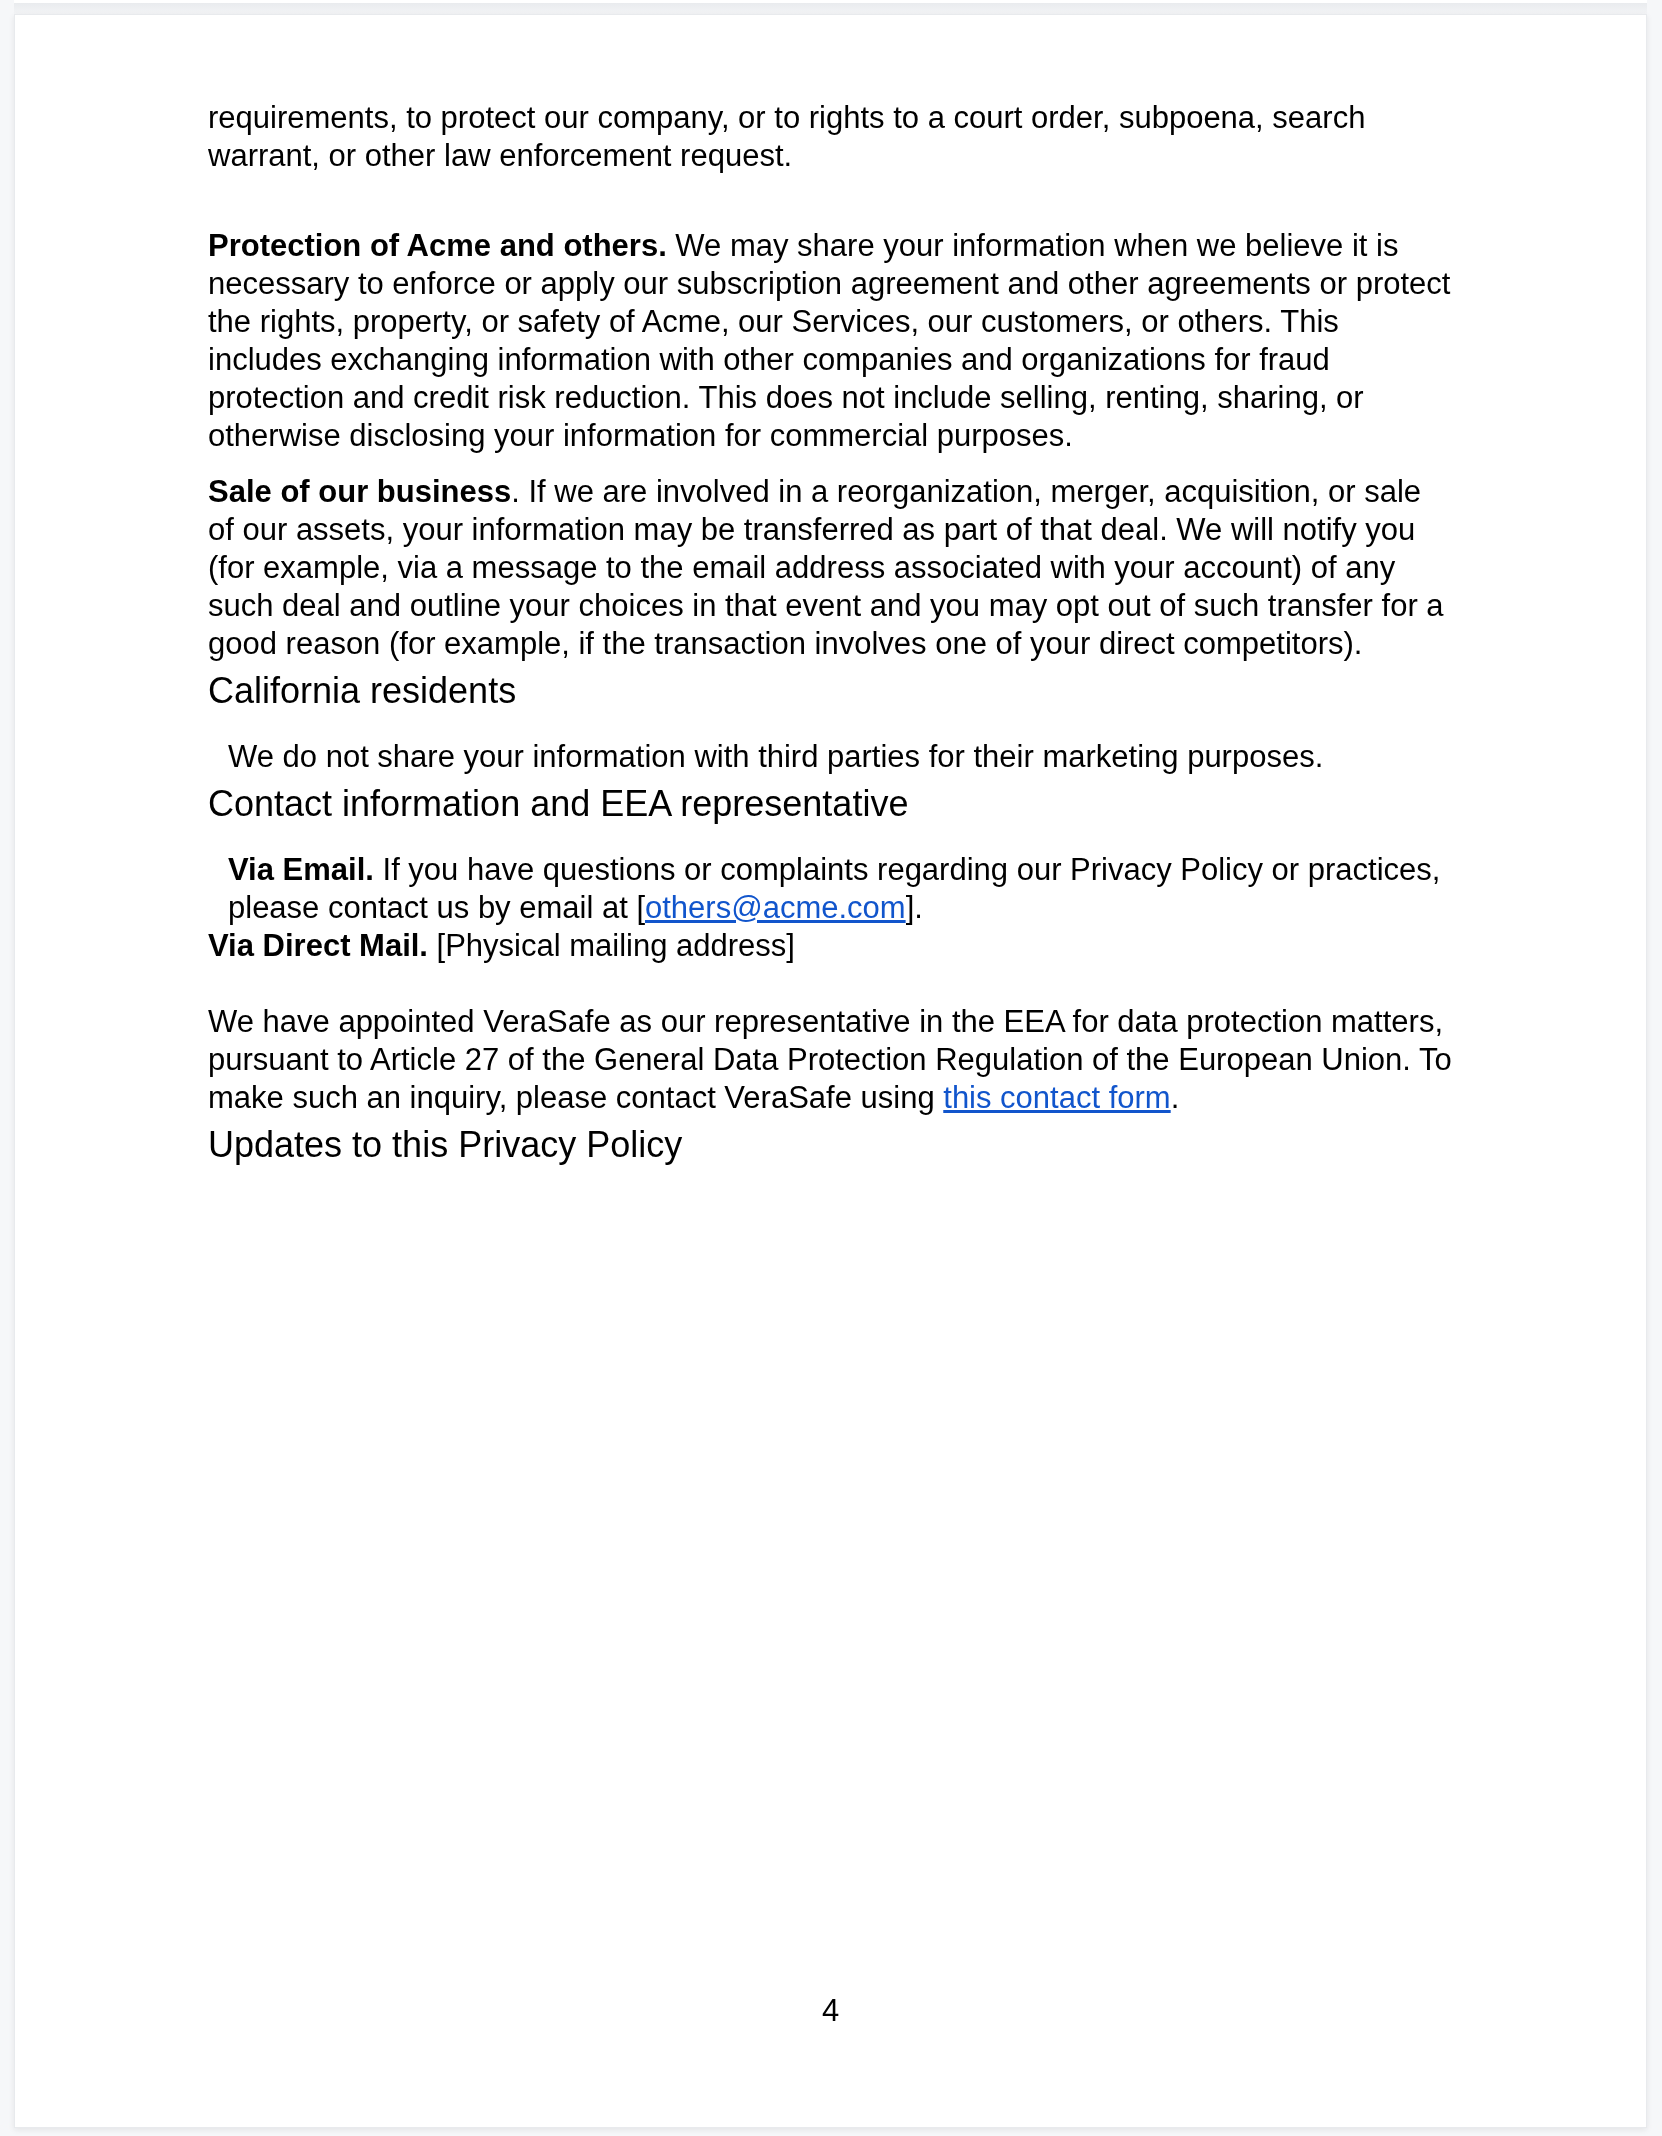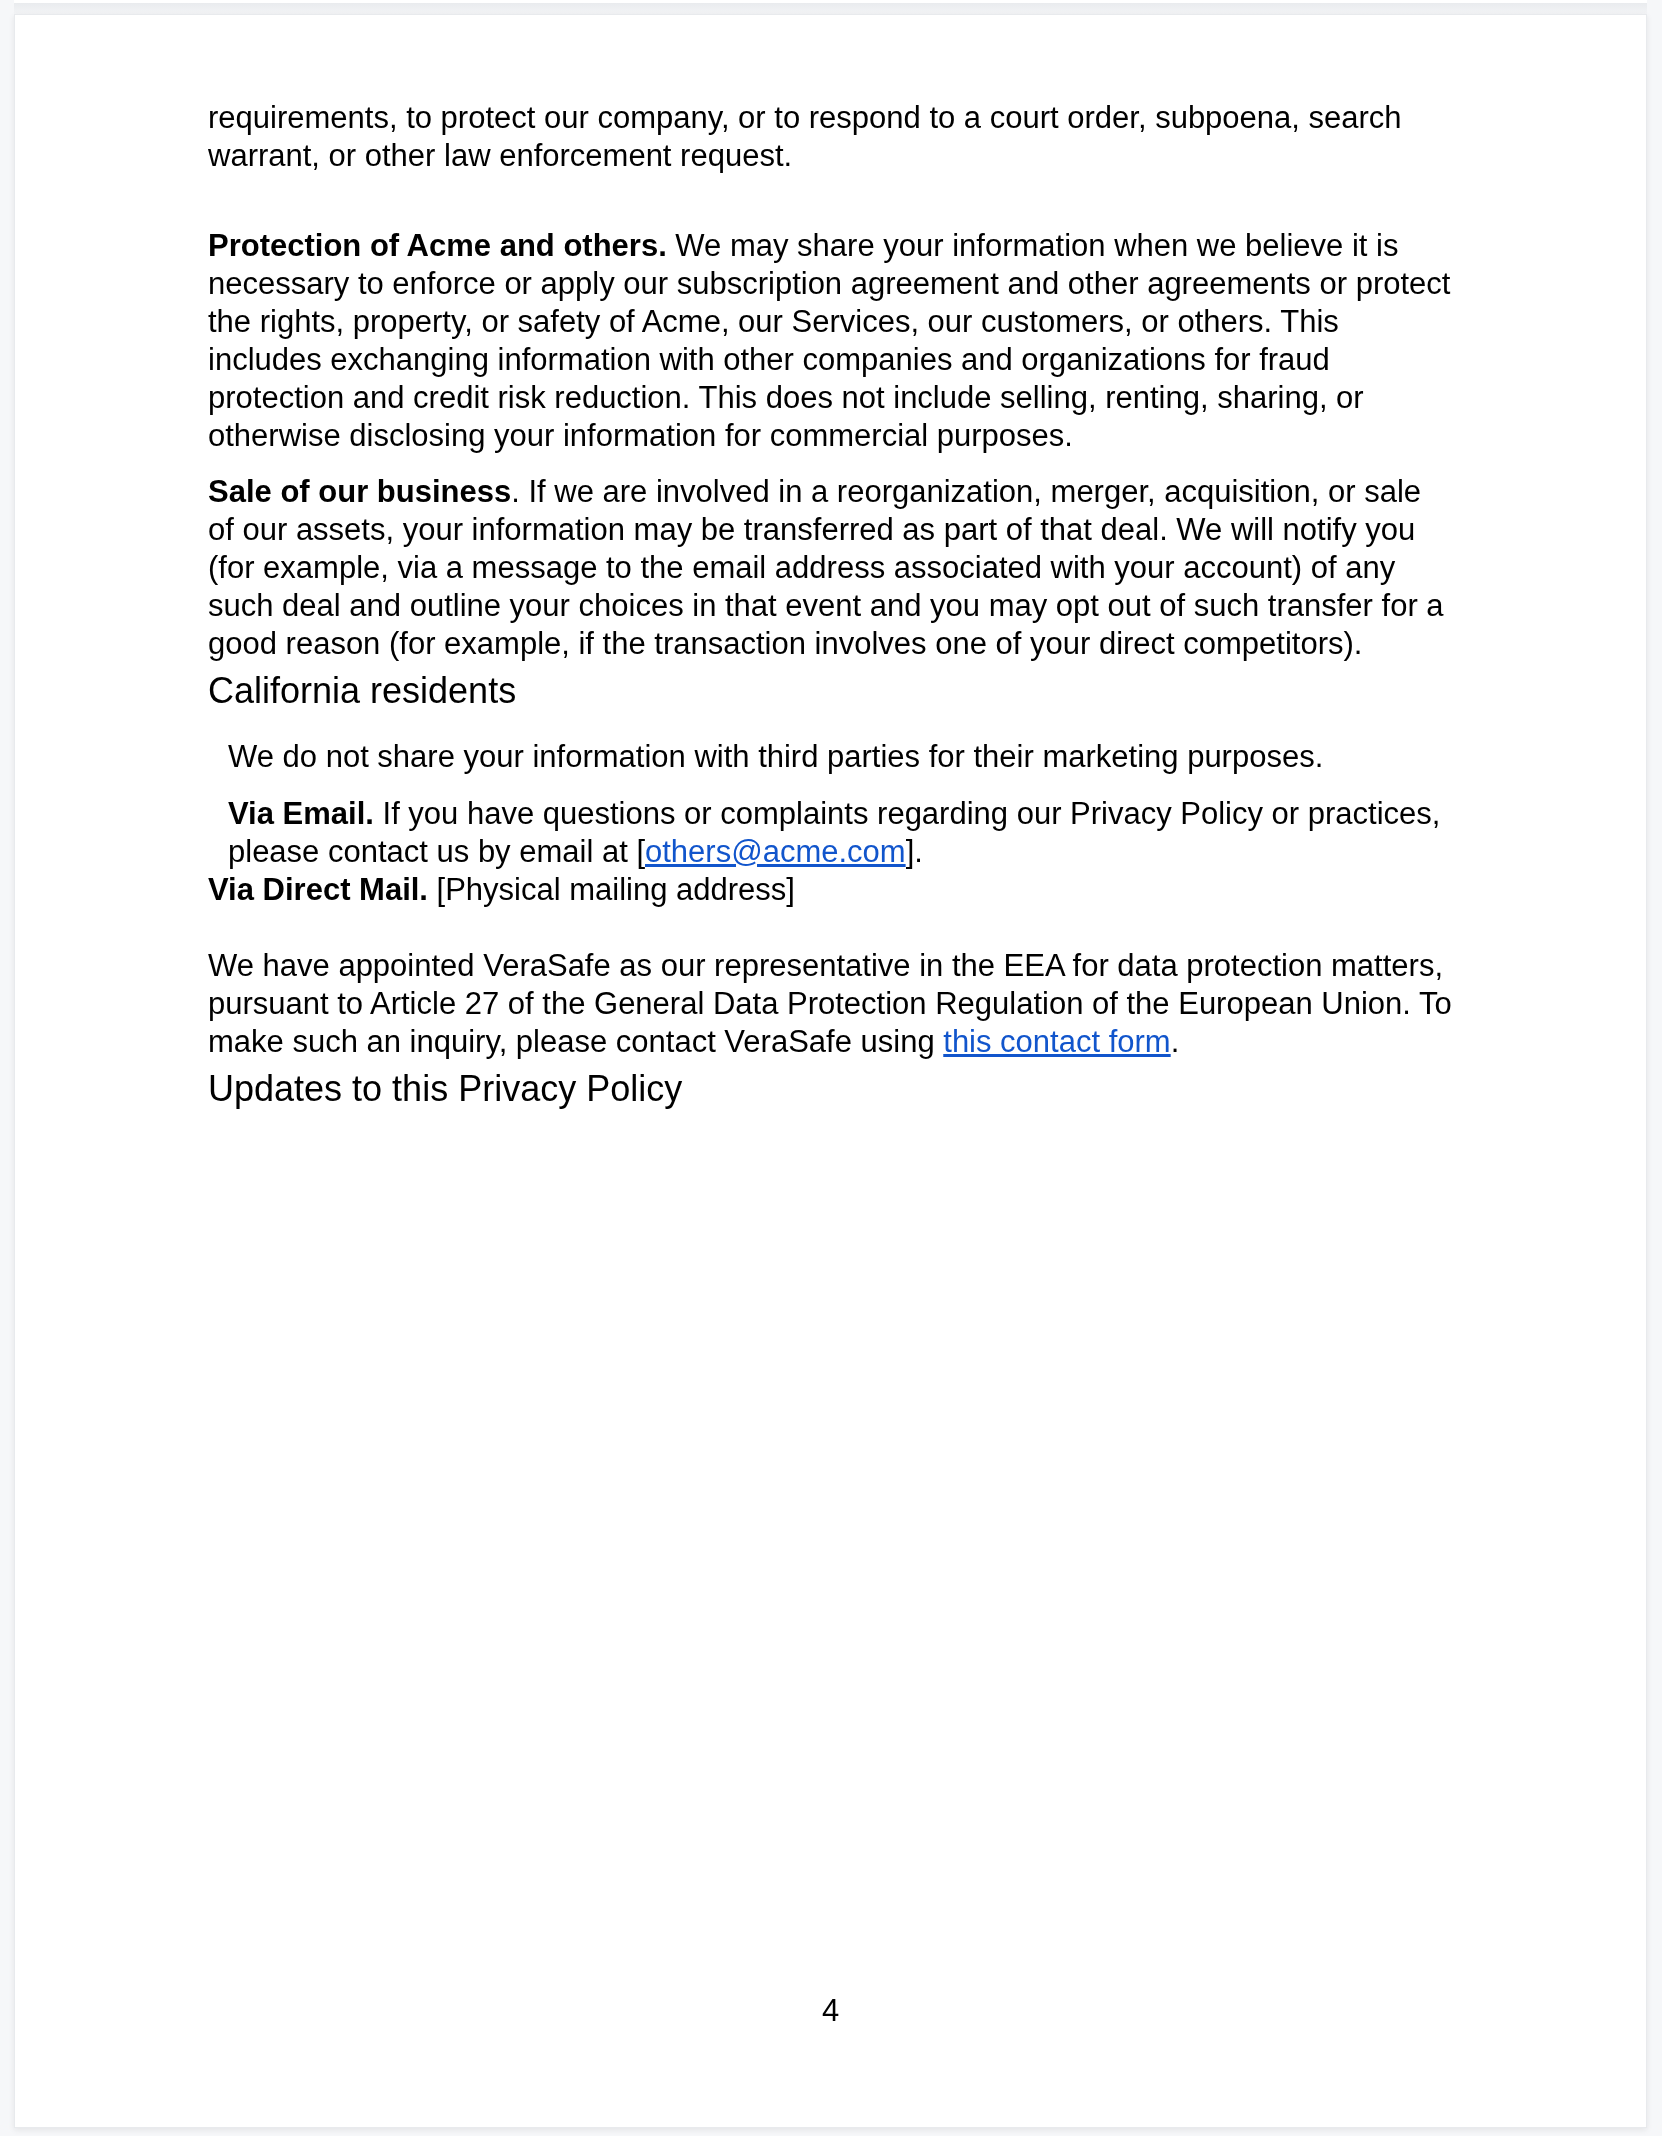--- a/index.html
+++ b/index.html
@@ -87,30 +87,31 @@
 </style>
 </head>
 <body>
 
 <div class="canvas">
   <div class="prev-page-edge"></div>
   <div class="page-gap"></div>
 
   <div class="page">
 
-    <p class="body-text">requirements, to protect our company, or to respond to a court order, subpoena, search warrant, or other law enforcement request.</p>
+    <p class="body-text">requirements, to protect our company, or to rights to a court order, subpoena, search warrant, or other law enforcement request.</p>
 
     <p class="body-text mt41"><b>Protection of Acme and others.</b><span> We may share your information when we believe it is necessary to enforce or apply our subscription agreement and other agreements or protect the rights, property, or safety of Acme, our Services, our customers, or others. This includes exchanging information with other companies and organizations for fraud protection and credit risk reduction. This does not include selling, renting, sharing, or otherwise disclosing your information for commercial purposes.</span></p>
 
     <p class="body-text mt42"><b>Sale of our business</b><span>. If we are involved in a reorganization, merger, acquisition, or sale of our assets, your information may be transferred as part of that deal. We will notify you (for example, via a message to the email address associated with your account) of any such deal and outline your choices in that event and you may opt out of such transfer for a good reason (for example, if the transaction involves one of your direct competitors).</span></p>
 
     <h1 class="doc-heading mt60">California residents</h1>
 
     <p class="body-text mt19">We do not share your information with third parties for their marketing purposes.</p>
 
+    <h1 class="doc-heading mt65">Contact information and EEA representative</h1>
 
     <div class="body-text mt19"><b>Via Email.</b><span> If you have questions or complaints regarding our Privacy Policy or practices, please contact us by email at [</span><a class="doc-link" href="#">others@acme.com</a><span>].</span></div>
 
     <div class="body-text"><b>Via Direct Mail.</b><span> [Physical mailing address]</span></div>
 
     <p class="body-text mt38"><span>We have appointed VeraSafe as our representative in the EEA for data protection matters, pursuant to Article 27 of the General Data Protection Regulation of the European Union. To make such an inquiry, please contact VeraSafe using </span><a class="doc-link" href="#">this contact form</a><span>.</span></p>
 
     <h1 class="doc-heading mt101">Updates to this Privacy Policy</h1>
 
 

